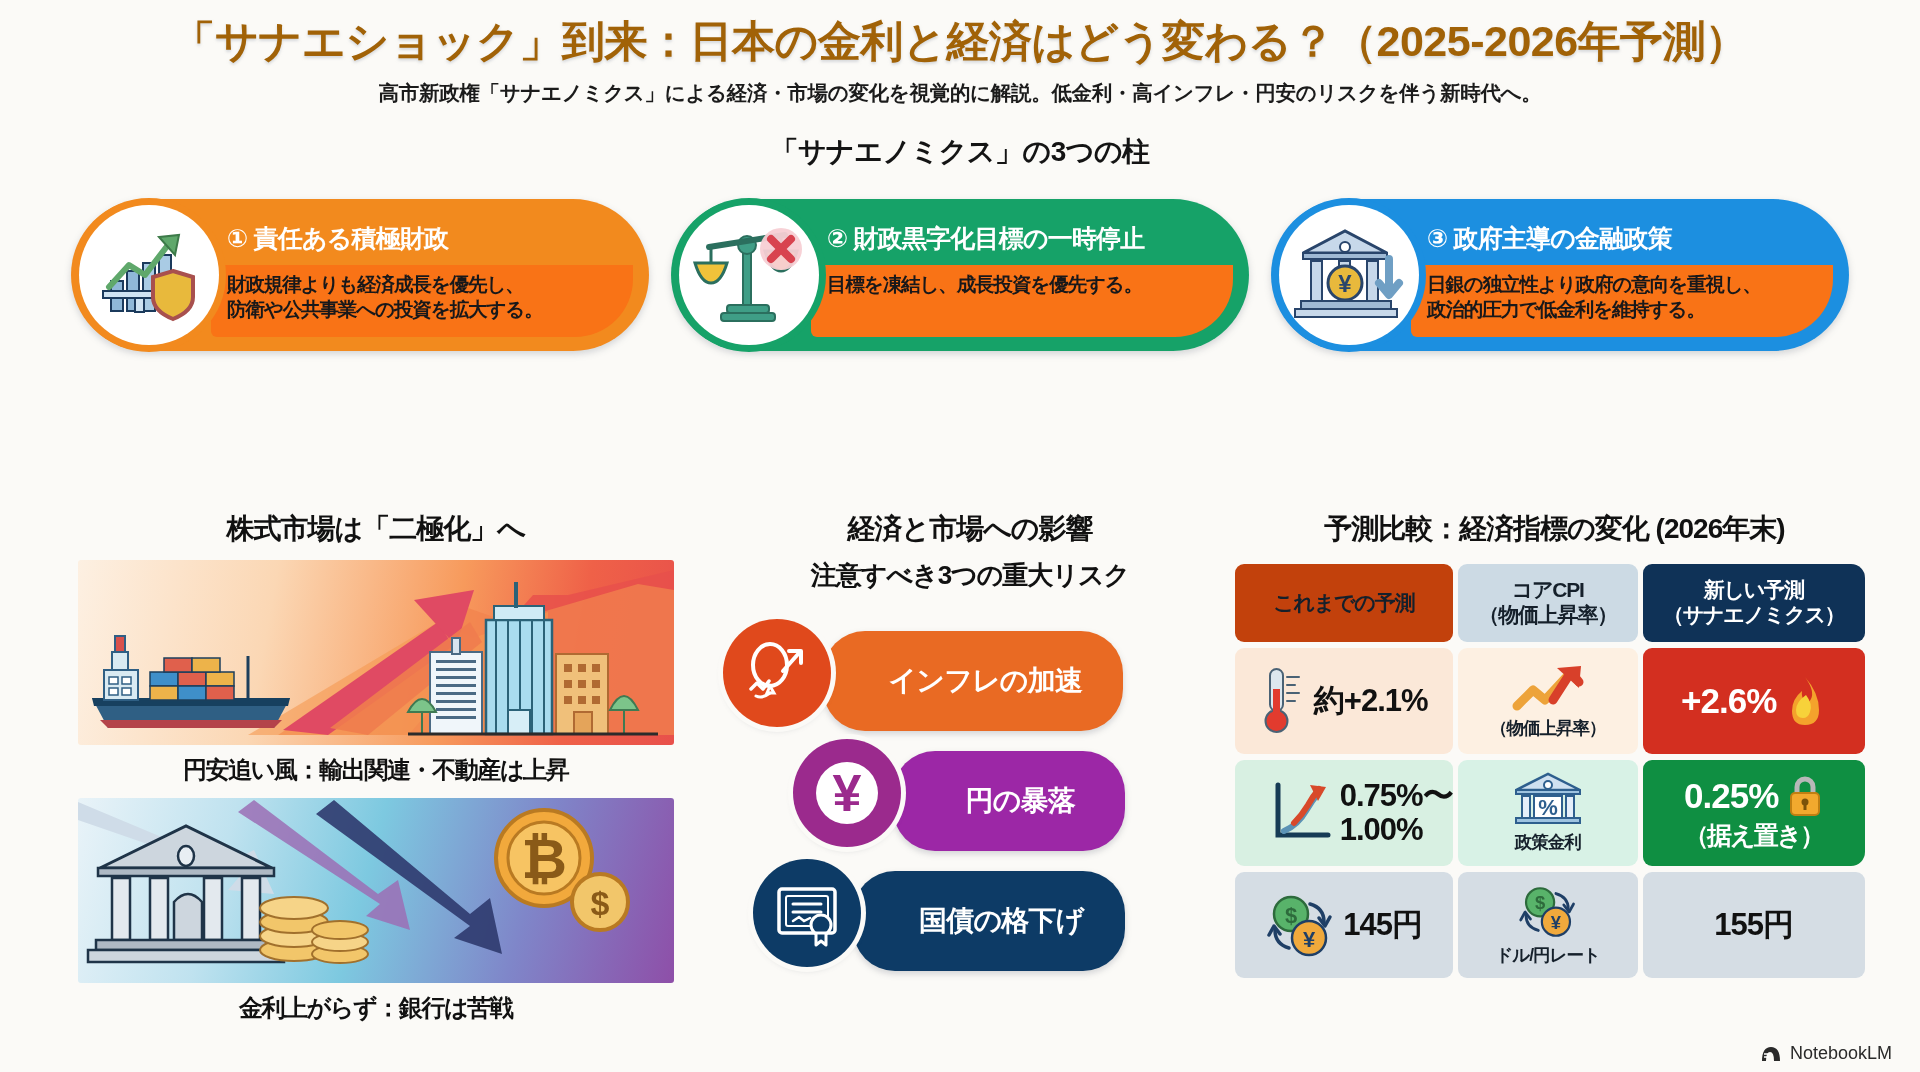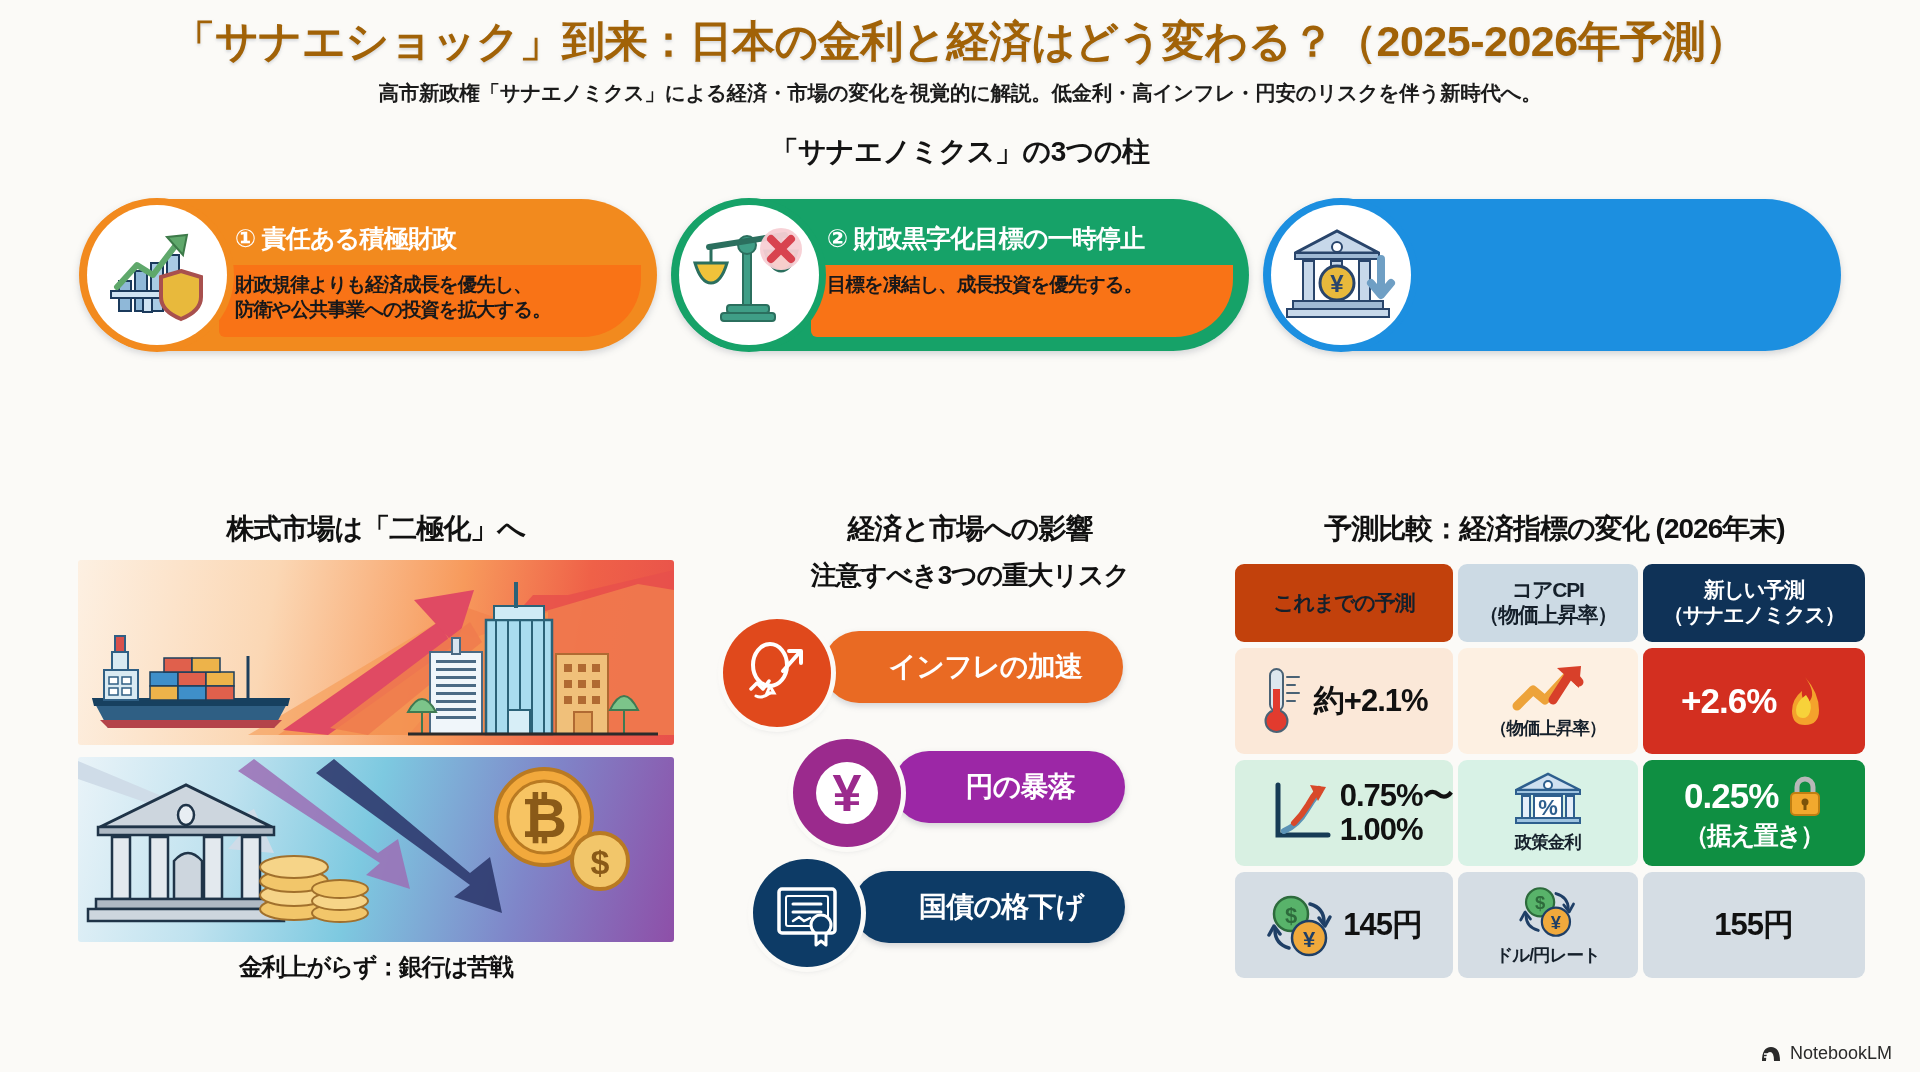--- a/index.html
+++ b/index.html
@@ -42,21 +42,21 @@
     text-align: center;
     font-size: 28px;
     font-weight: 700;
     color: #141414;
     letter-spacing: -0.5px;
   }
   .pillars {
     margin-top: 20px;
     display: flex;
     justify-content: center;
-    gap: 14px;
+    gap: 22px;
     padding: 0 62px;
   }
   .pillar {
     position: relative;
     width: 578px;
     height: 160px;
   }
   .pillar-shell {
     position: absolute;
     left: 0; top: 8px;
@@ -155,21 +155,21 @@
   
   .risks { margin-top: 26px; }
   .risk {
     position: relative;
     height: 108px;
     margin-bottom: 12px;
   }
   .risk-pill {
     position: absolute;
     top: 12px;
-    height: 72px;
+    height: 100px;
     border-radius: 42px;
     display: flex;
     align-items: center;
     justify-content: center;
     color: #fff;
     font-size: 28px;
     font-weight: 700;
     letter-spacing: -0.8px;
     box-shadow: 0 3px 6px rgba(110,115,130,.28);
     white-space: nowrap;
@@ -327,20 +327,27 @@
         <circle cx="92" cy="34" r="21" fill="#f7cfd4" opacity="0.95"></circle>
         <path d="M82 24 L102 44 M102 24 L82 44" stroke="#d8434f" stroke-width="8" stroke-linecap="round"></path>
         <rect x="38" y="90" width="42" height="8" rx="3" fill="#3f9e86" stroke="#2b6f5e" stroke-width="2"></rect>
         <rect x="32" y="98" width="54" height="8" rx="3" fill="#3f9e86" stroke="#2b6f5e" stroke-width="2"></rect>
       </svg>
     </div>
   </div>
 
   <div class="pillar p3">
     <div class="pillar-shell"></div>
+    <div class="pillar-inner">
+      <div class="pillar-title">③ 政府主導の金融政策</div>
+      <div class="pillar-body">
+        <div>日銀の独立性より政府の意向を重視し、</div>
+        <div>政治的圧力で低金利を維持する。</div>
+      </div>
+    </div>
     <div class="pillar-badge">
       <svg width="120" height="120" viewBox="0 0 120 120">
         <path d="M14 38 L56 16 L98 38 Z" fill="#c7d8ea" stroke="#29456b" stroke-width="3"></path>
         <circle cx="56" cy="32" r="5" fill="#fff" stroke="#29456b" stroke-width="2"></circle>
         <rect x="14" y="38" width="84" height="6" fill="#9fb9d4" stroke="#29456b" stroke-width="2"></rect>
         <rect x="22" y="46" width="11" height="40" fill="#c7d8ea" stroke="#29456b" stroke-width="2"></rect>
         <rect x="50" y="46" width="11" height="40" fill="#c7d8ea" stroke="#29456b" stroke-width="2"></rect>
         <rect x="78" y="46" width="11" height="40" fill="#c7d8ea" stroke="#29456b" stroke-width="2"></rect>
         <rect x="12" y="86" width="90" height="8" fill="#9fb9d4" stroke="#29456b" stroke-width="2"></rect>
         <rect x="6" y="94" width="102" height="8" fill="#c7d8ea" stroke="#29456b" stroke-width="2"></rect>
@@ -426,20 +433,21 @@
           <rect x="128" y="112" width="28" height="14" fill="#edb34a"></rect>
           <rect x="72" y="126" width="28" height="14" fill="#edb34a"></rect>
             <rect x="100" y="126" width="28" height="14" fill="#3f8fc9"></rect>
           <rect x="128" y="126" width="28" height="14" fill="#e0604c"></rect>
           <rect x="86" y="98" width="28" height="14" fill="#e0604c"></rect>
             <rect x="114" y="98" width="28" height="14" fill="#edb34a"></rect>
         </g>
         <line x1="170" y1="96" x2="170" y2="138" stroke="#1d3f5c" stroke-width="3"></line>
       </svg>
     </div>
+    <div class="panel-caption">円安追い風：輸出関連・不動産は上昇</div>
 
     <div class="panel down">
       <svg width="596" height="185" viewBox="0 0 596 185">
         <path d="M0 4 L148 66 L176 52 L196 96 L150 92 L162 78 L0 22 Z" fill="#cfdce8"></path>
         <path d="M176 2 L300 96 L320 82 L332 132 L288 118 L302 106 L160 14 Z" fill="#9b6fb5" opacity=".85"></path>
         <path d="M256 2 L392 116 L412 100 L424 156 L376 140 L392 128 L238 16 Z" fill="#2f3a6e" opacity=".9"></path>
 
         <path d="M22 70 L108 28 L194 70 Z" fill="#cdd6de" stroke="#1f3448" stroke-width="3"></path>
         <ellipse cx="108" cy="58" rx="8" ry="10" fill="#e8eef3" stroke="#1f3448" stroke-width="2.5"></ellipse>
         <rect x="20" y="70" width="176" height="8" fill="#aeb9c4" stroke="#1f3448" stroke-width="2.5"></rect>

